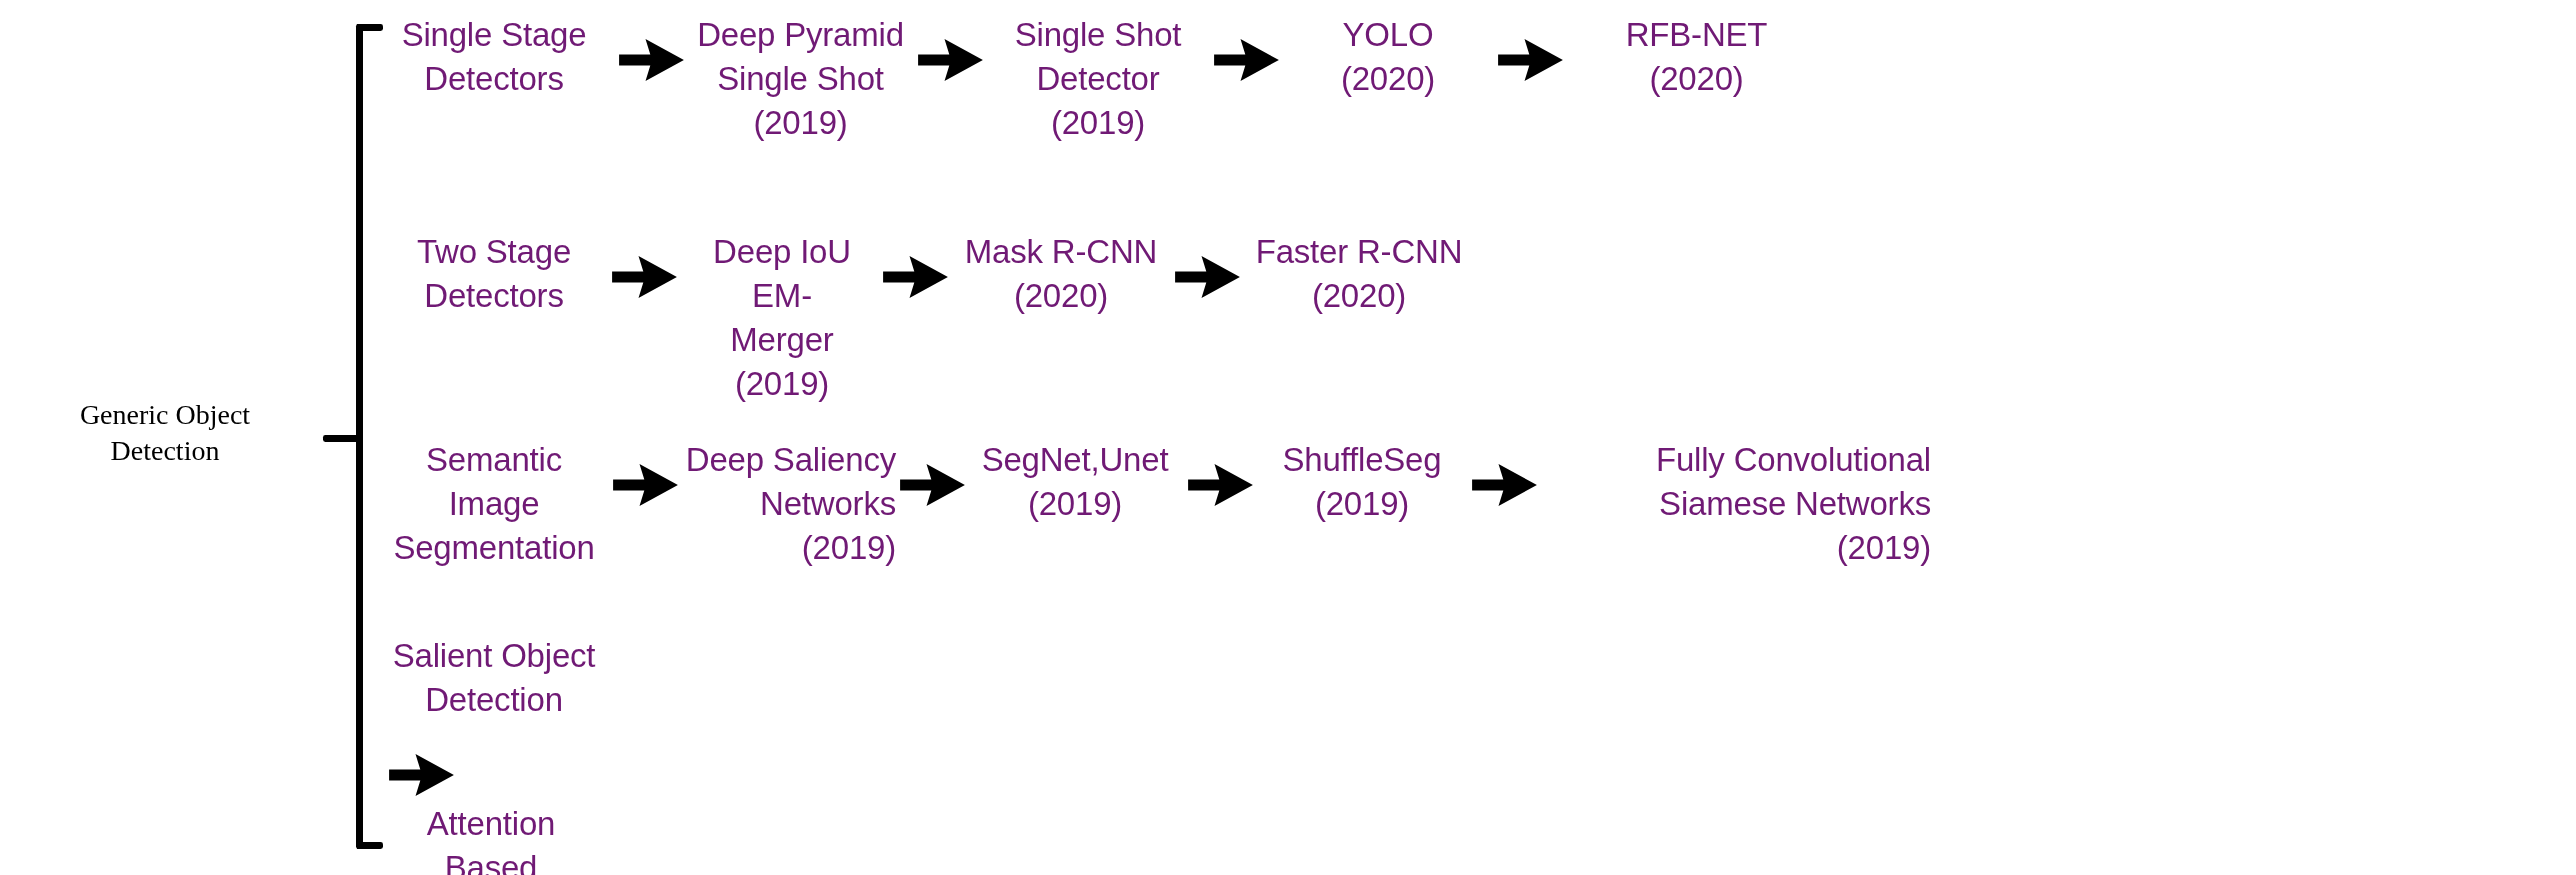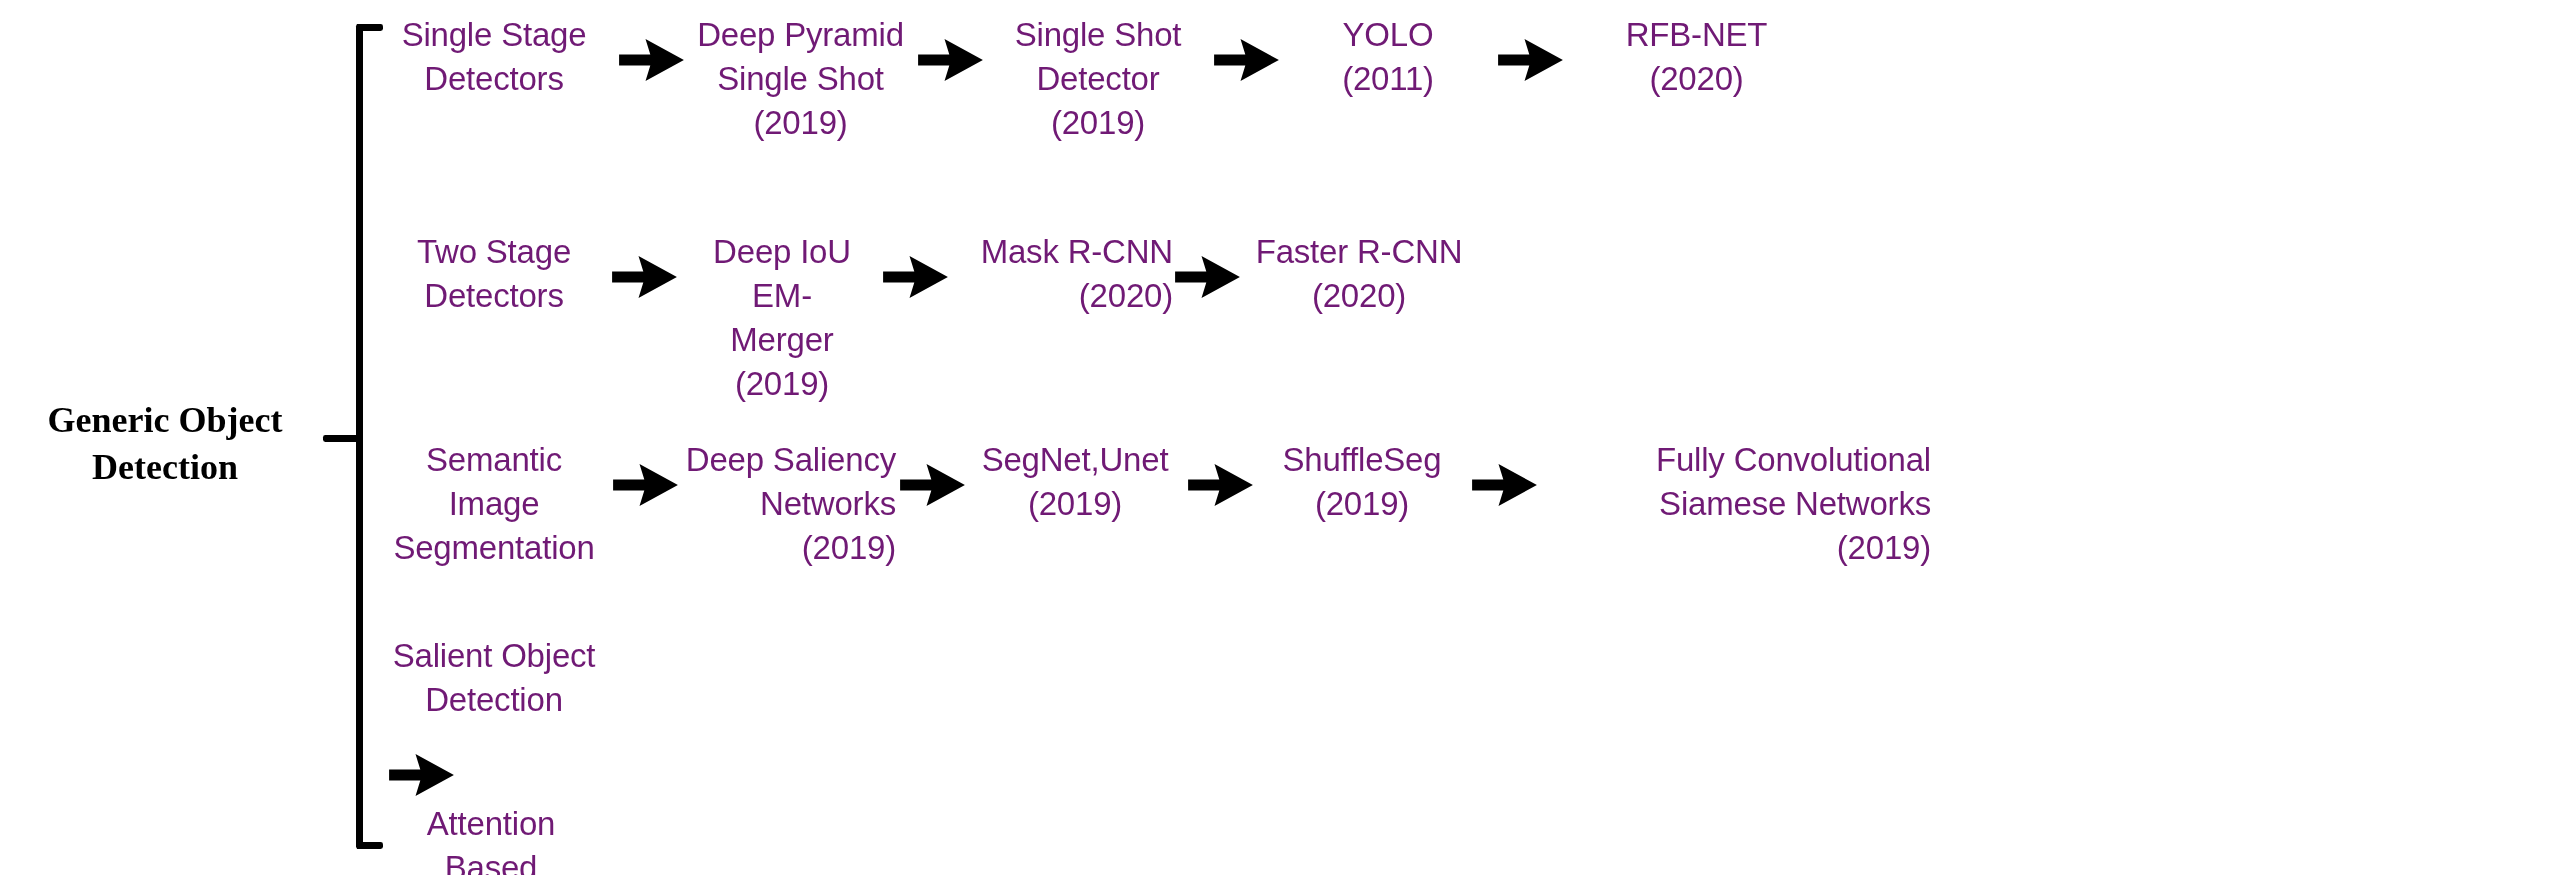--- a/index.html
+++ b/index.html
@@ -17,25 +17,24 @@
   }
 
   
   .root-label {
     position: absolute;
     left: 0px;
     top: 397px;
     width: 330px;
     text-align: center;
     font-family: "Liberation Serif", serif;
-    font-size: 36px;
+    font-size: 28px;
     line-height: 1.30;
     color: #000000;
     white-space: pre-line;
-    font-weight: bold;
   }
 
   
   .bracket {
     position: absolute;
     left: 340px;
     top: 24px;
     width: 42px;
     height: 825px;
   }
@@ -119,21 +118,21 @@
   .row-1 .c2 { width: 206px; }
   .row-1 .a2 { width: 90px; padding-top: 32px; }
   .row-1 .c3 { width: 194px; }
   .row-1 .a3 { width: 90px; padding-top: 32px; }
   .row-1 .c4 { width: 243px; }
 
   .row-2 .c0 { width: 224px; }
   .row-2 .a0 { width: 76px; padding-top: 32px; }
   .row-2 .c1 { width: 200px; }
   .row-2 .a1 { width: 67px; padding-top: 32px; }
-  .row-2 .c2 { width: 224px; text-align: right; }
+  .row-2 .c2 { width: 224px; }
   .row-2 .a2 { width: 68px; padding-top: 32px; }
   .row-2 .c3 { width: 236px; }
 
   .row-3 .c0 { width: 224px; }
   .row-3 .a0 { width: 78px; padding-top: 32px; }
   .row-3 .c1 { width: 212px; text-align: right; }
   .row-3 .a1 { width: 73px; padding-top: 32px; }
   .row-3 .c2 { width: 212px; }
   .row-3 .a2 { width: 78px; padding-top: 32px; }
   .row-3 .c3 { width: 206px; }
@@ -180,21 +179,21 @@
     <div class="node c2">Single Shot
 Detector
 (2019)</div>
 
     <div class="arrow-cell a2">
       <svg width="65" height="42" viewBox="0 0 108 70" aria-hidden="true">
         <polygon fill="#000000" points="0,26 52,26 44,0 108,35 44,70 52,44 0,44"></polygon>
       </svg>
     </div>
     <div class="node c3">YOLO
-(2011)</div>
+(2020)</div>
 
     <div class="arrow-cell a3">
       <svg width="65" height="42" viewBox="0 0 108 70" aria-hidden="true">
         <polygon fill="#000000" points="0,26 52,26 44,0 108,35 44,70 52,44 0,44"></polygon>
       </svg>
     </div>
     <div class="node c4">RFB-NET
 (2020)</div>
   </div>
 

